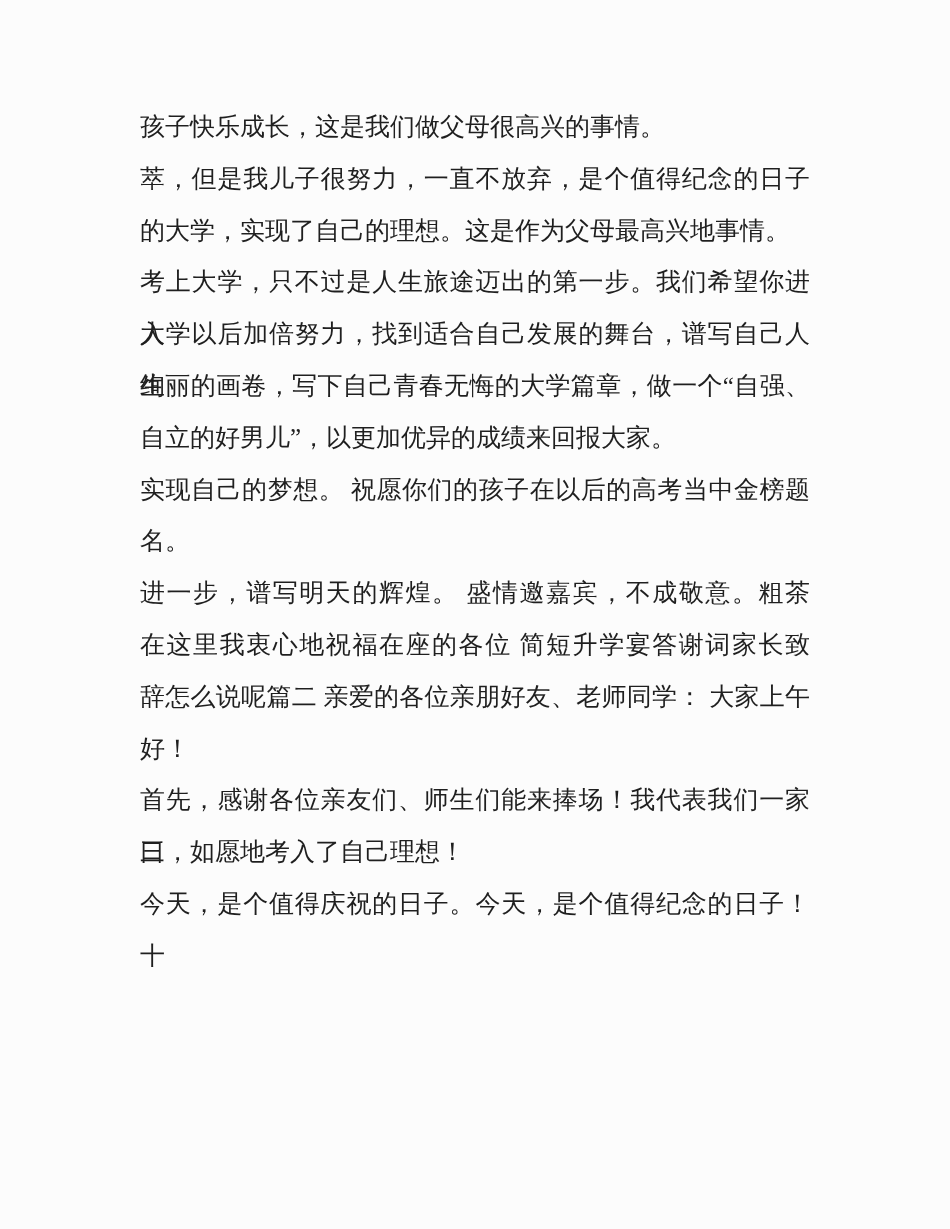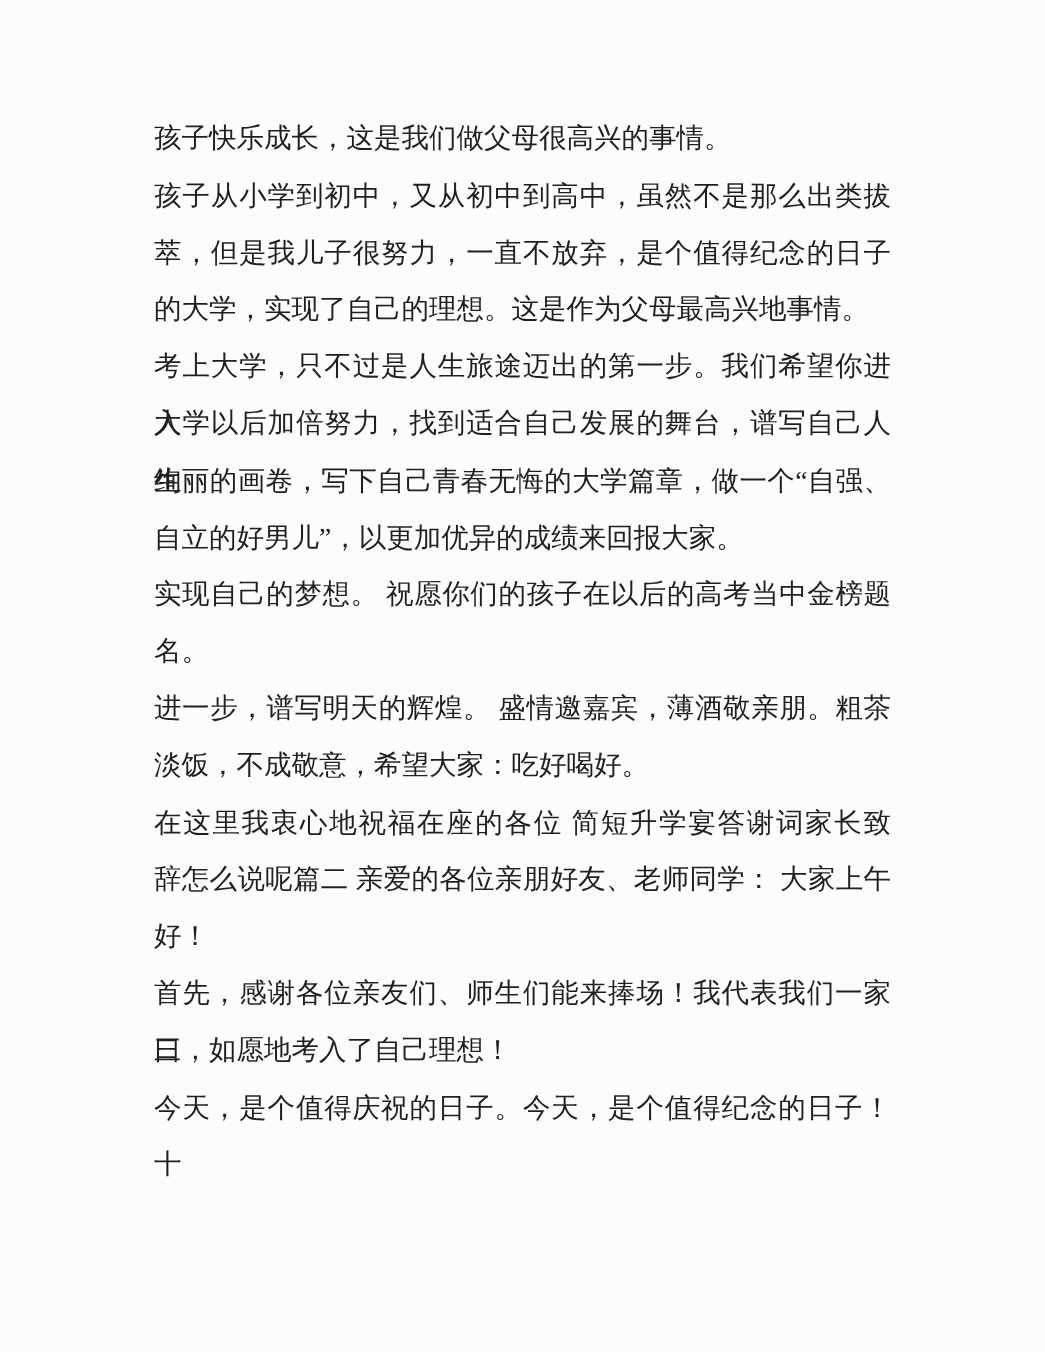--- a/index.html
+++ b/index.html
@@ -40,31 +40,29 @@
     text-align: justify;
     text-align-last: justify;
   }
 </style>
 </head>
 <body>
 
 <div class="page">
   <div class="doc-content">
       <div class="tline">孩子快乐成长，这是我们做父母很高兴的事情。</div>
-      <div class="tline justify">孩子从小学到初中，又从初中到高中，虽然不是那么出类拔</div>
       <div class="tline justify">萃，但是我儿子很努力，一直不放弃，是个值得纪念的日子</div>
       <div class="tline">的大学，实现了自己的理想。这是作为父母最高兴地事情。</div>
       <div class="tline justify">考上大学，只不过是人生旅途迈出的第一步。我们希望你进入</div>
       <div class="tline justify">大学以后加倍努力，找到适合自己发展的舞台，谱写自己人生</div>
       <div class="tline justify">绚丽的画卷，写下自己青春无悔的大学篇章，做一个“自强、</div>
       <div class="tline">自立的好男儿”，以更加优异的成绩来回报大家。</div>
       <div class="tline justify">实现自己的梦想。 祝愿你们的孩子在以后的高考当中金榜题</div>
       <div class="tline">名。</div>
-      <div class="tline justify">进一步，谱写明天的辉煌。 盛情邀嘉宾，薄酒敬亲朋。粗茶</div>
-      <div class="tline">淡饭，不成敬意，希望大家：吃好喝好。</div>
+      <div class="tline justify">进一步，谱写明天的辉煌。 盛情邀嘉宾，不成敬意。粗茶</div>
       <div class="tline justify">在这里我衷心地祝福在座的各位 简短升学宴答谢词家长致</div>
       <div class="tline justify">辞怎么说呢篇二 亲爱的各位亲朋好友、老师同学： 大家上午</div>
       <div class="tline">好！</div>
       <div class="tline justify">首先，感谢各位亲友们、师生们能来捧场！我代表我们一家三</div>
       <div class="tline">口，如愿地考入了自己理想！</div>
       <div class="tline justify">今天，是个值得庆祝的日子。今天，是个值得纪念的日子！十</div>
     </div>
 </div>
 
 </body></html>

